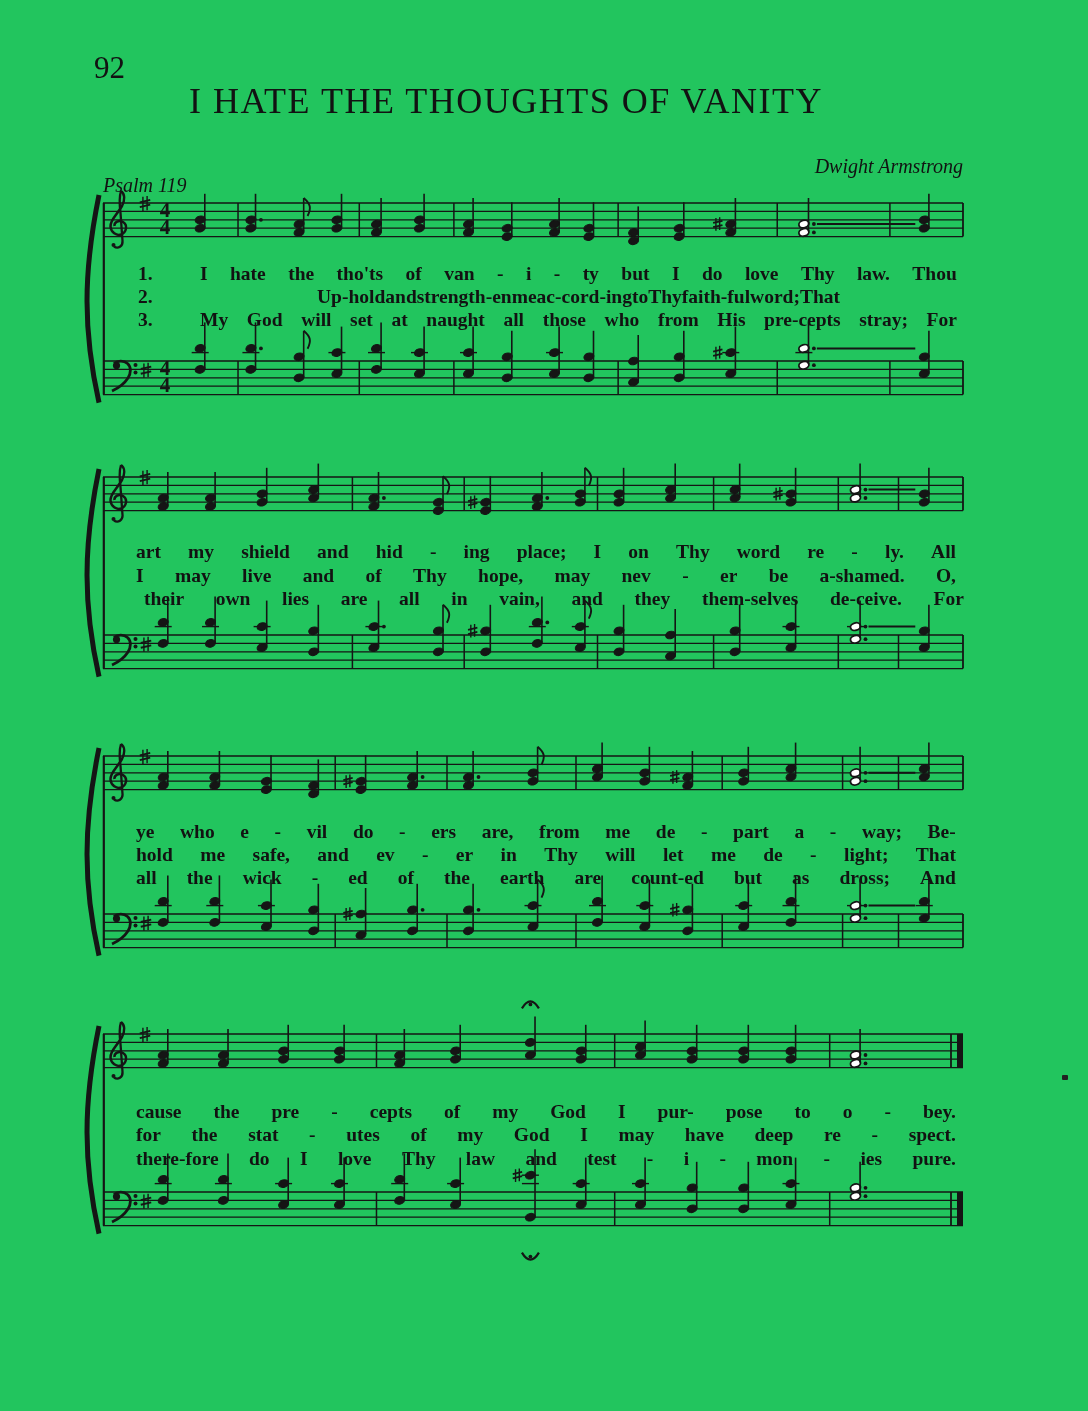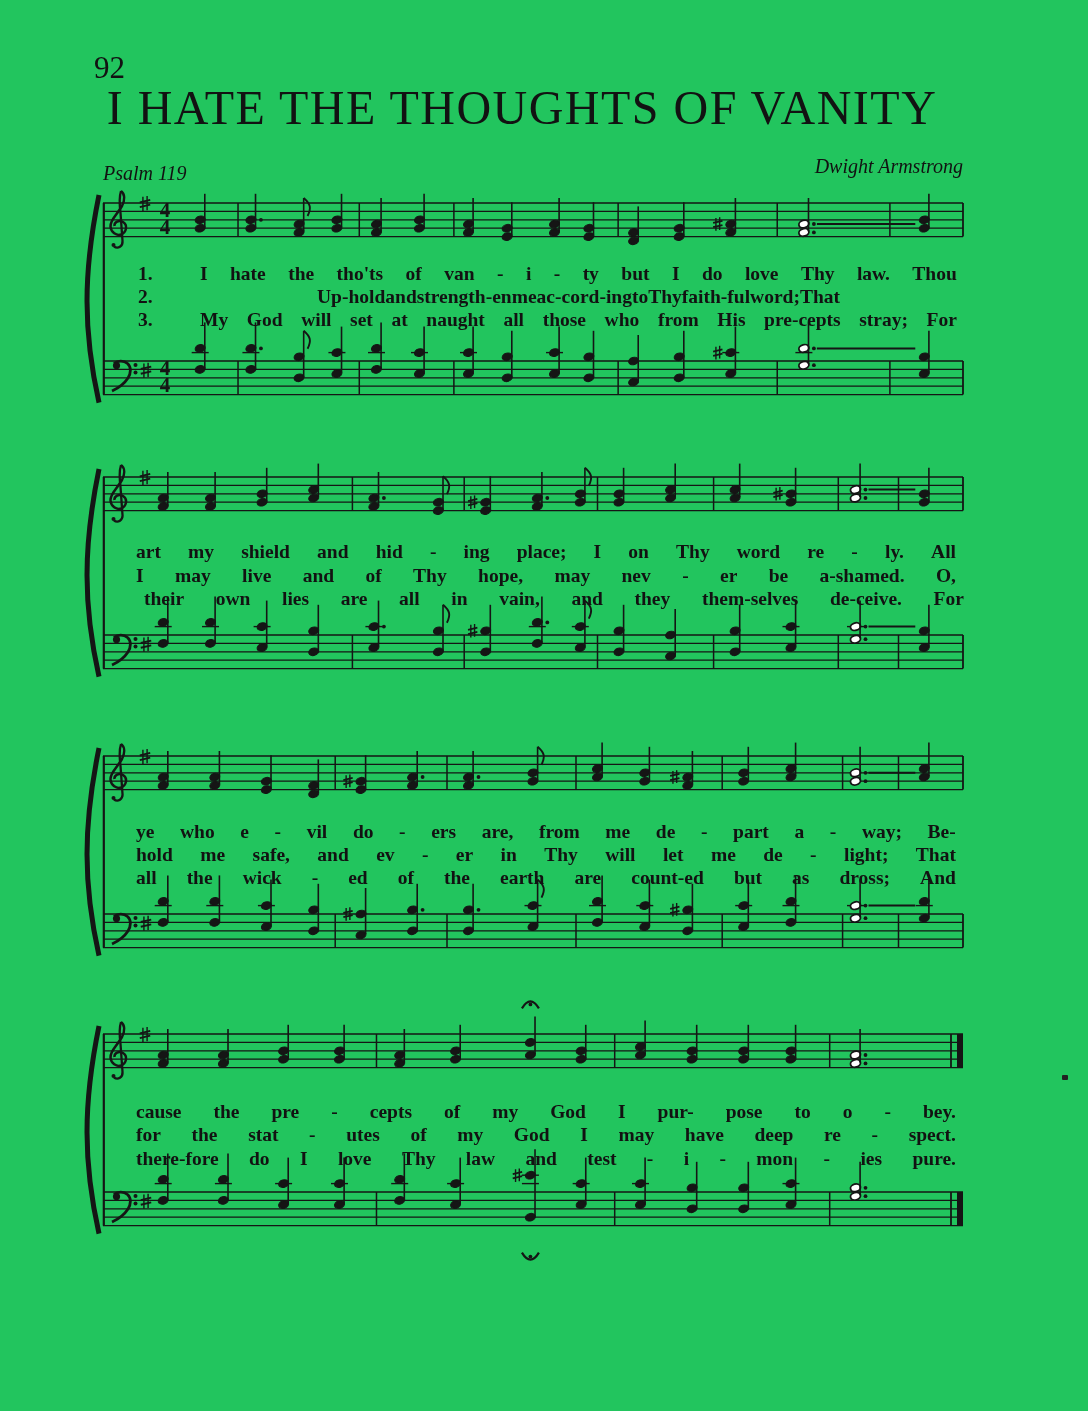--- a/index.html
+++ b/index.html
@@ -4,24 +4,24 @@
 <style>
   html,body { margin:0; padding:0; background:#e8e8e8; }
   .page {
     position:relative; width:1088px; height:1411px; margin:0 auto;
     background:#22c55e; color:#121212;
     font-family:"Liberation Serif","DejaVu Serif",serif;
     overflow:hidden;
   }
   .pageno { position:absolute; left:94px; top:50px; font-size:31px; }
   .title {
-    position:absolute; left:522px; top:80px; transform:translateX(-50%);
-    font-size:48px; letter-spacing:1.5px; white-space:nowrap;
+    position:absolute; left:506px; top:80px; transform:translateX(-50%);
+    font-size:36px; letter-spacing:1.5px; white-space:nowrap;
   }
-  .scripture { position:absolute; left:103px; top:162px; font-style:italic; font-size:20px; }
+  .scripture { position:absolute; left:103px; top:174px; font-style:italic; font-size:20px; }
   .composer { position:absolute; right:125px; top:155px; font-style:italic; font-size:20px; }
   .lyric-row {
     position:absolute; display:flex; justify-content:space-between;
     font-size:19.5px; font-weight:600; white-space:nowrap; line-height:23px;
   }
   .lyric-row span { display:inline-block; }
   .verse-num { position:absolute; font-size:19.5px; font-weight:700; line-height:23px; }
   svg.system { position:absolute; left:0; }
   .speck { position:absolute; left:1062px; top:1075px; width:6px; height:5px; background:#222; border-radius:1px; }
 </style>

